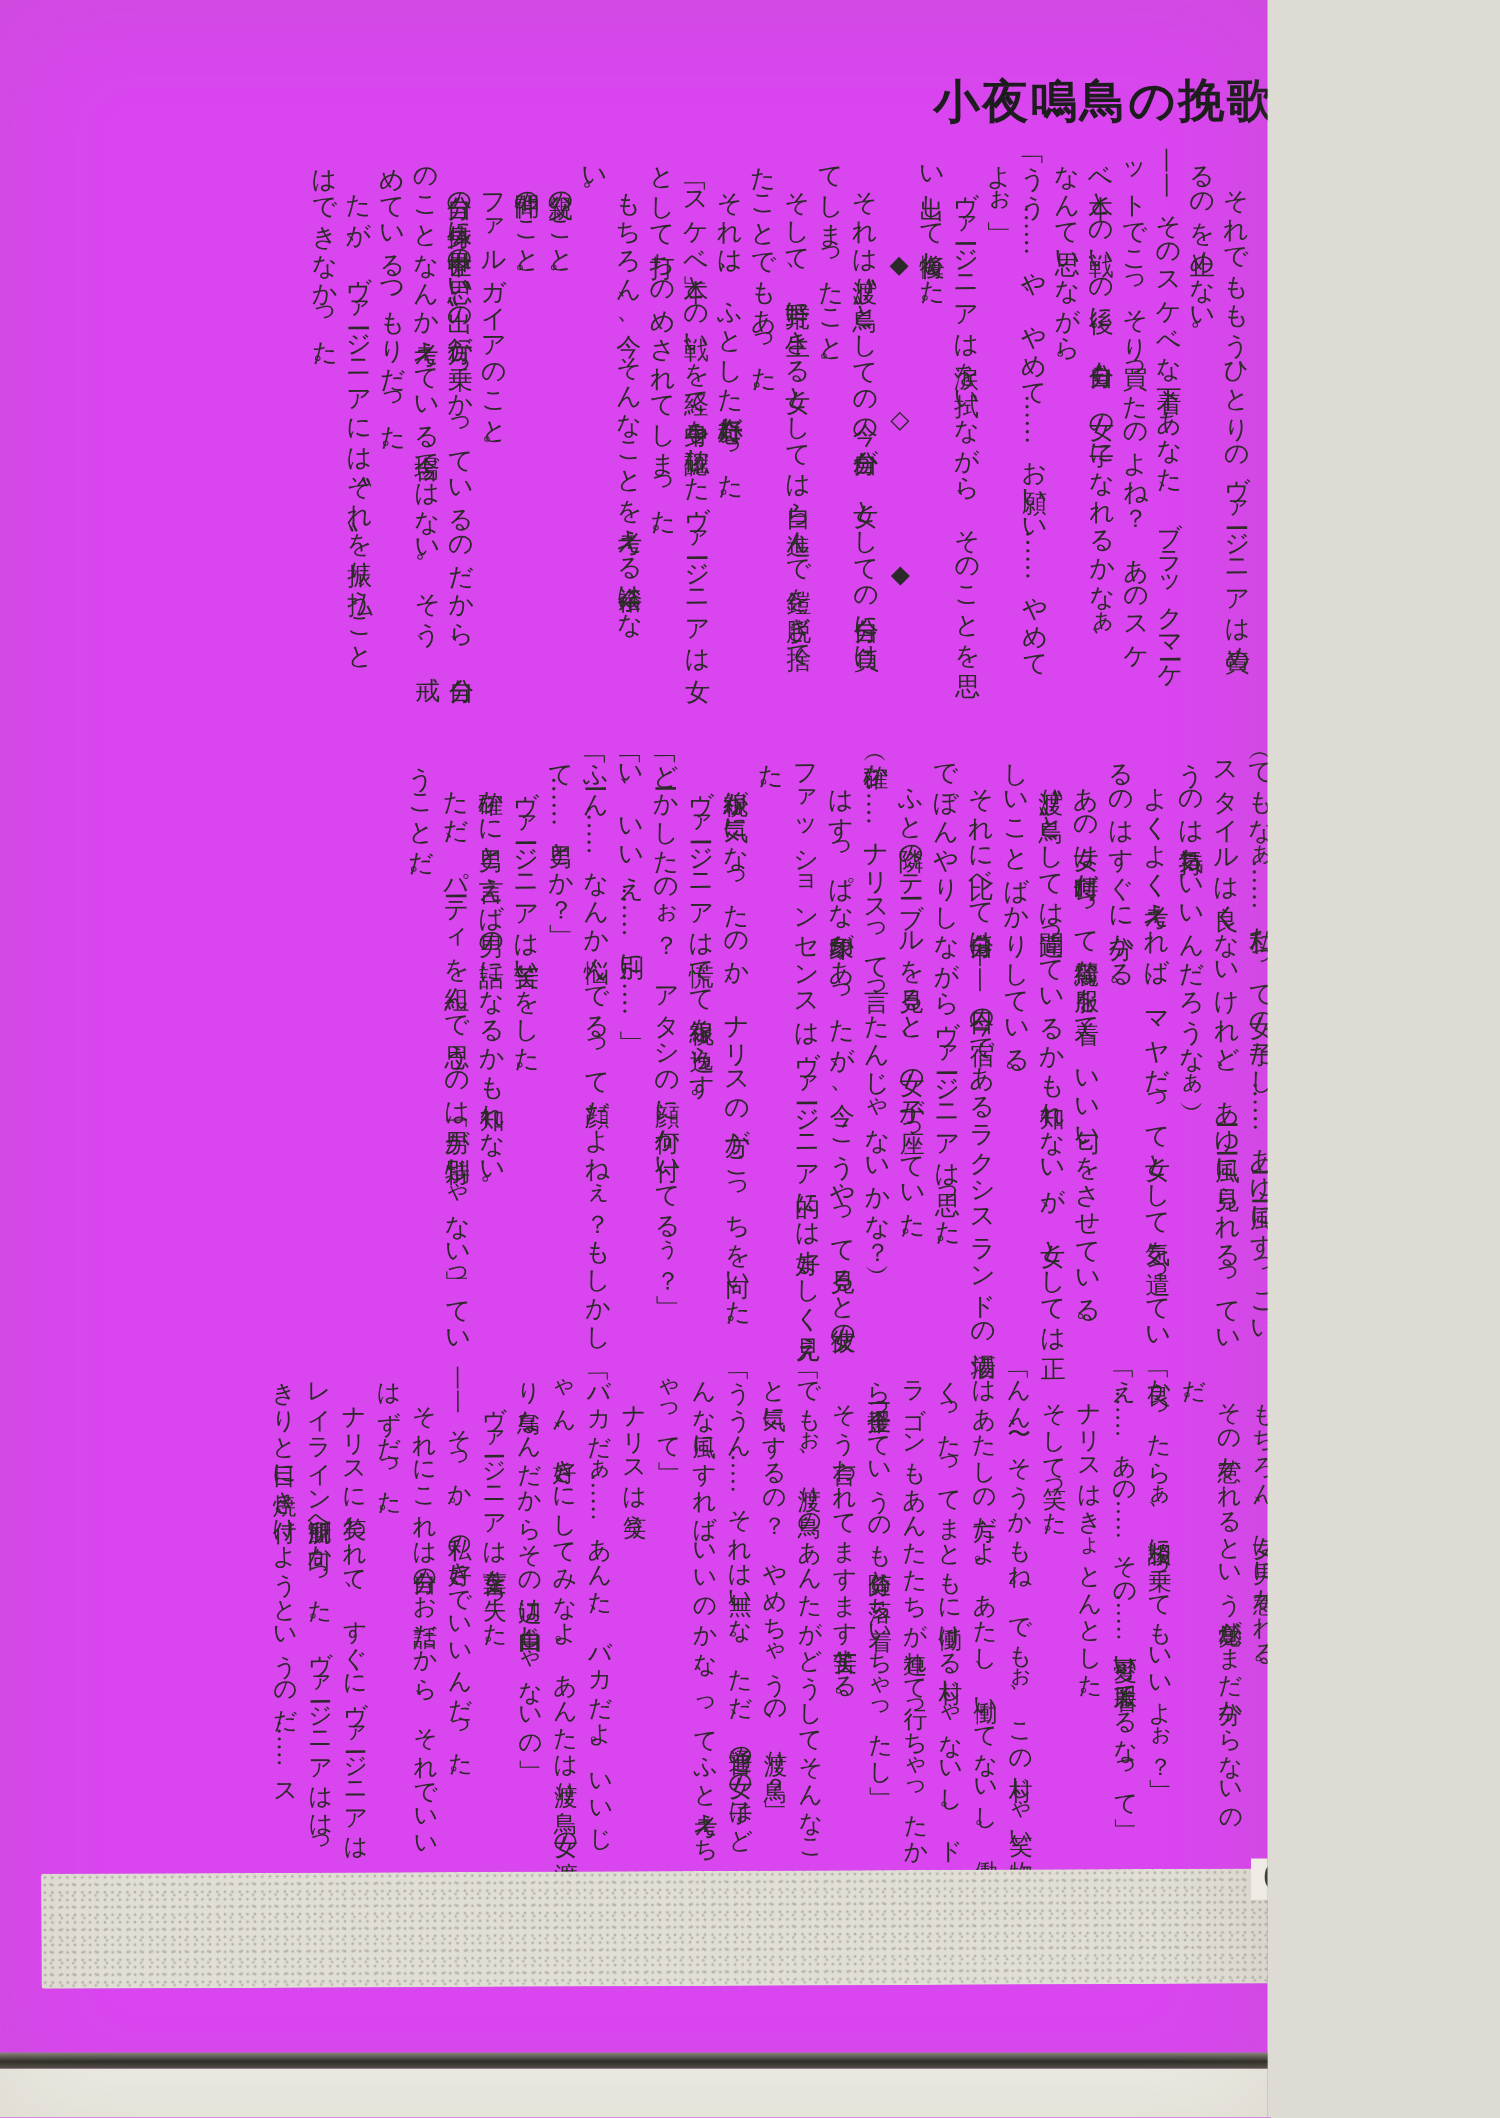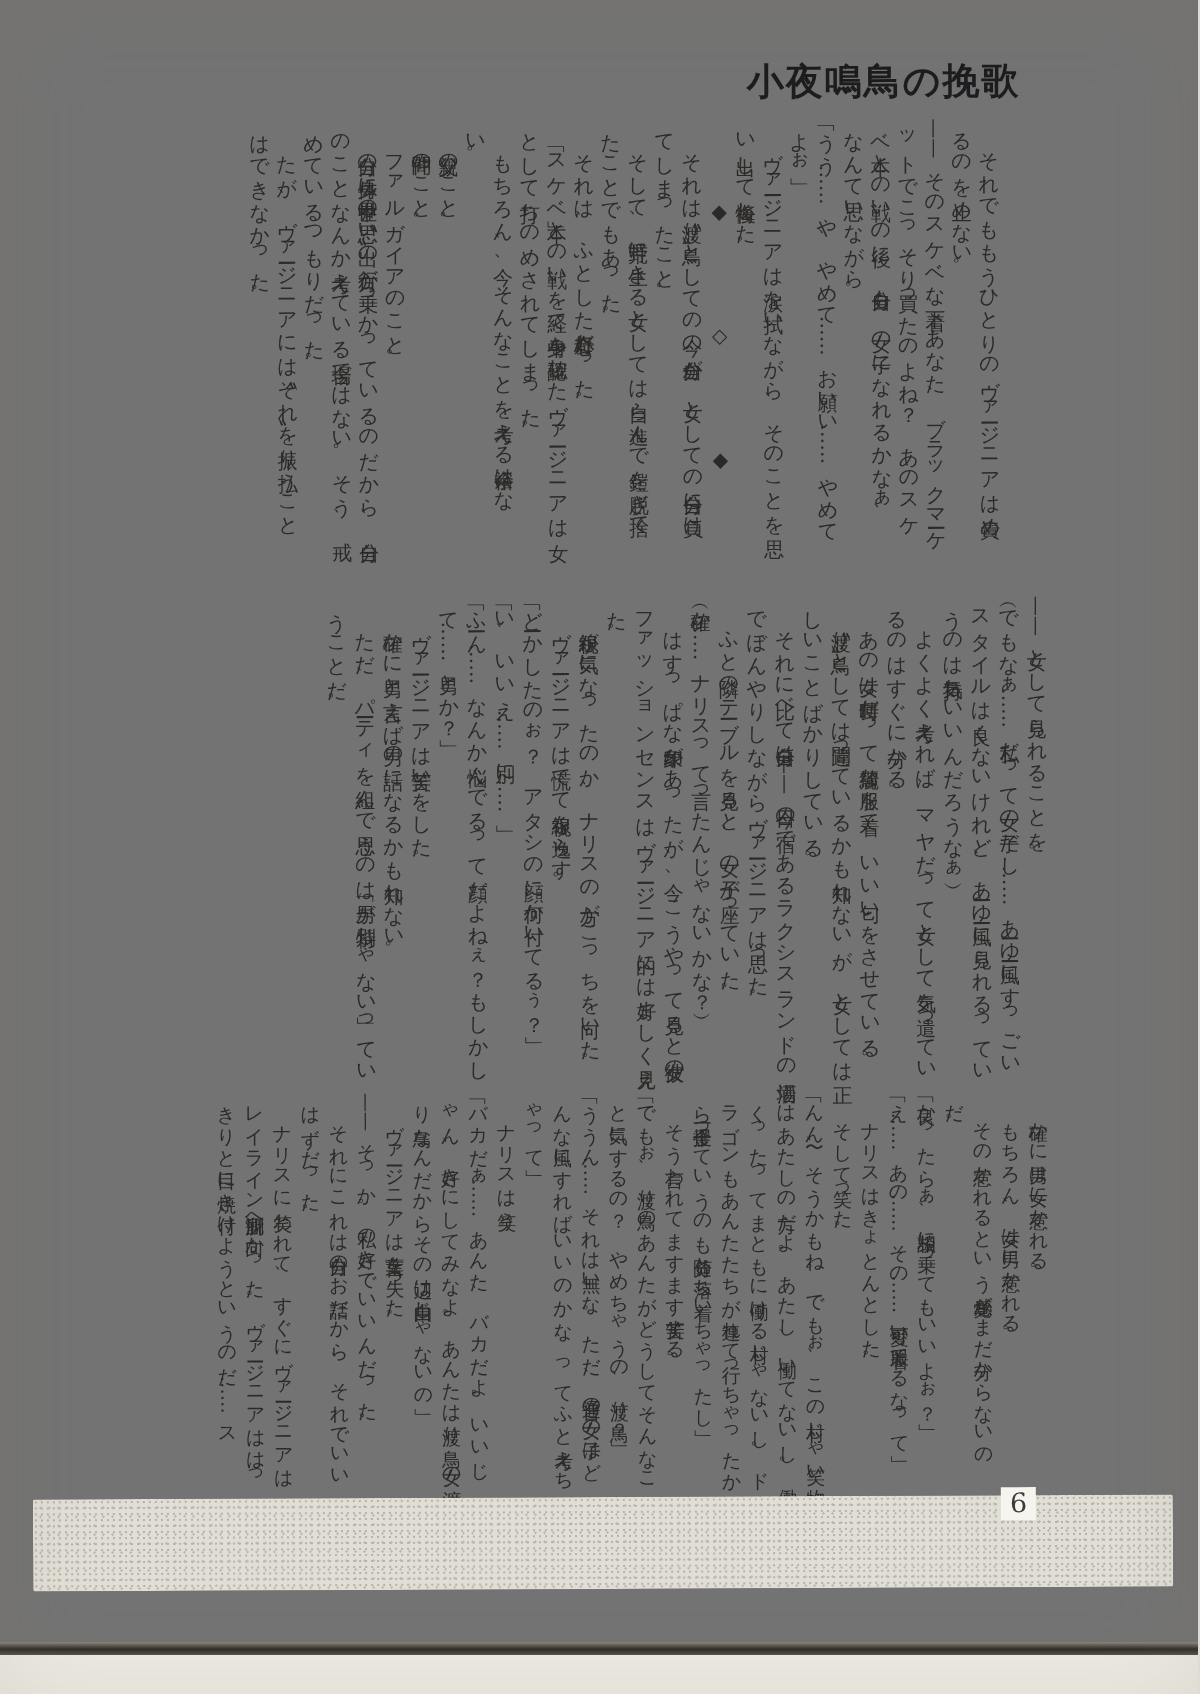--- a/index.html
+++ b/index.html
@@ -3,23 +3,23 @@
 <meta charset="utf-8">
 <style>
   html, body { margin: 0; padding: 0; }
   body {
     width: 1200px;
     background: #dedbd4;
     font-family: "DejaVu Serif", serif;
   }
   .page {
     position: relative;
-    width: 1198px;
+    width: 1014px;
     height: 1694px;
-    background: #737373;
+    background: #d946ef;
     overflow: hidden;
     color: #29282a;
   }
   .page::after {
     content: "";
     position: absolute;
     inset: 0;
     box-shadow: inset 0 0 90px rgba(125, 115, 92, 0.14);
     pointer-events: none;
     z-index: 6;

